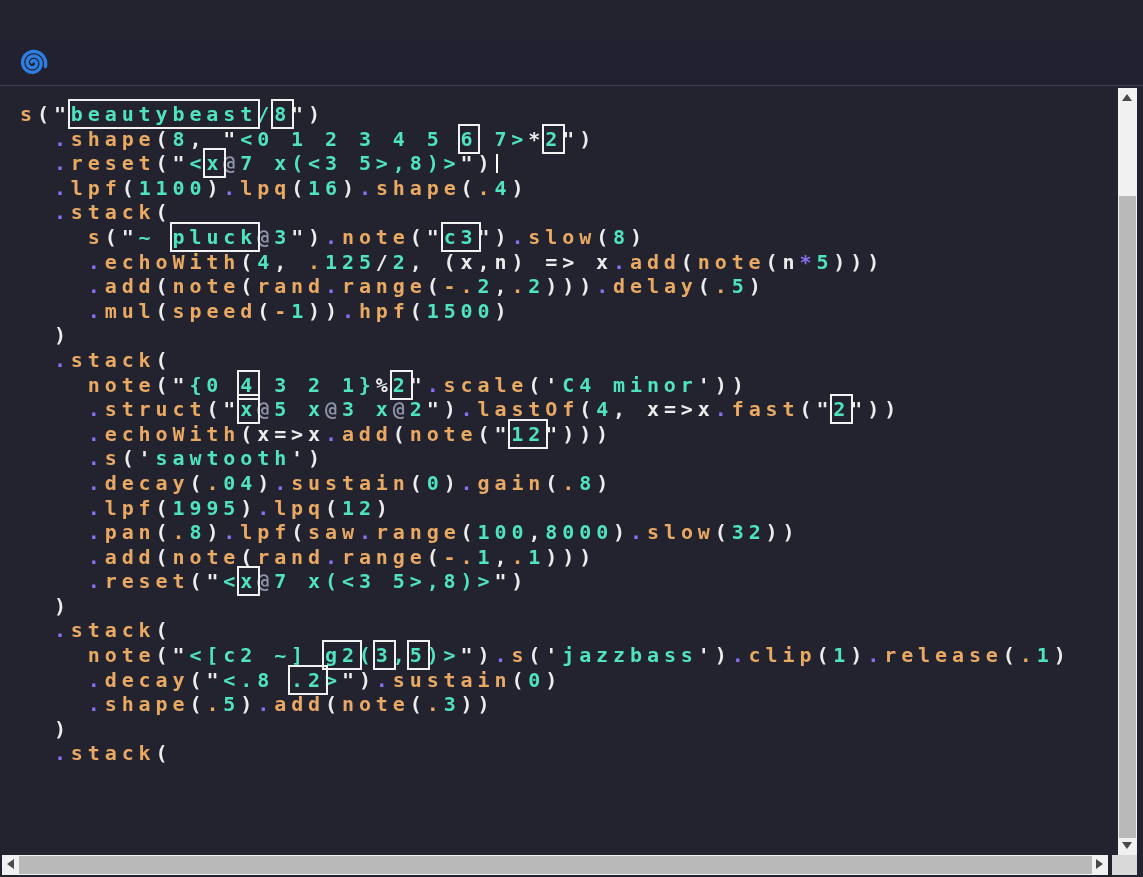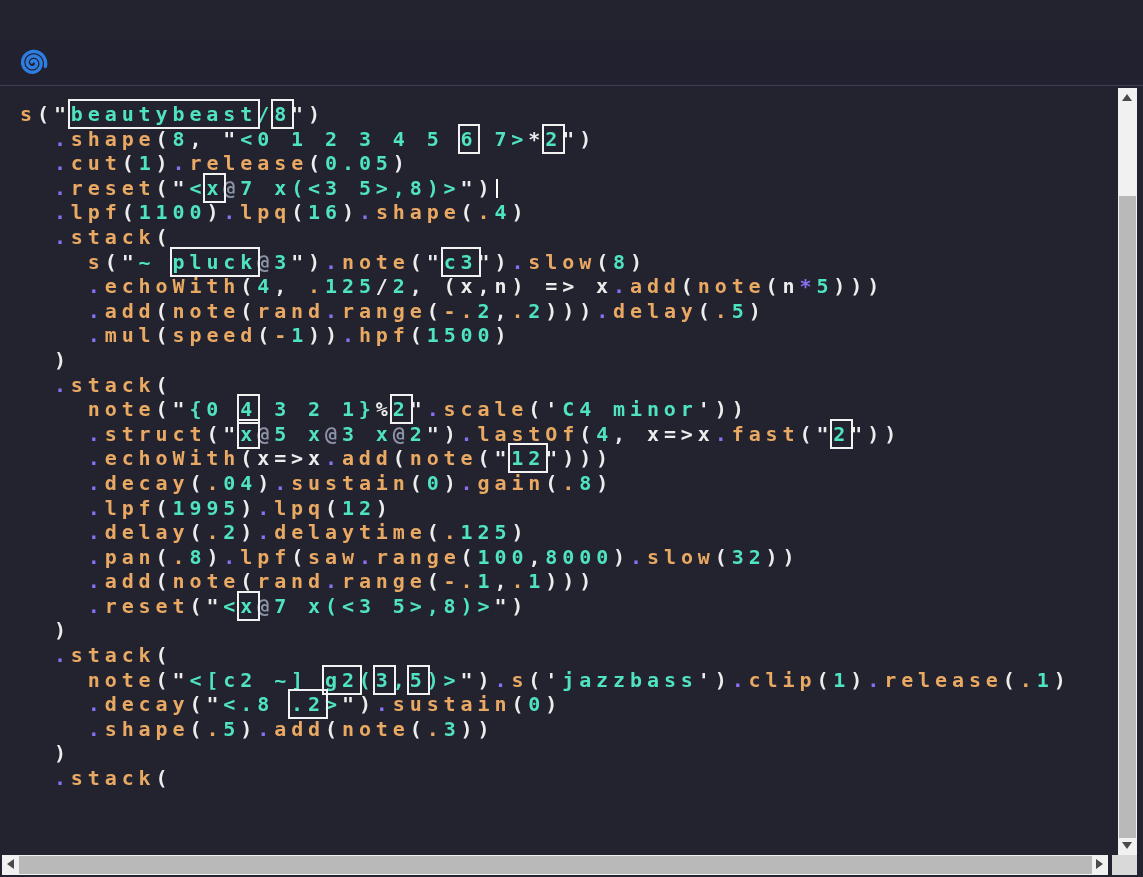--- a/index.html
+++ b/index.html
@@ -69,36 +69,35 @@
   <div class="toolbar">
     <svg class="logo" viewBox="0 0 32 32">
       <path id="spiral-path" fill="none" stroke="#2e7de0" stroke-width="3.6" stroke-linecap="round" d="M14.58 15.06L14.62 14.87L14.69 14.69L14.78 14.50L14.89 14.32L15.02 14.15L15.19 13.99L15.37 13.84L15.57 13.71L15.80 13.60L16.04 13.52L16.29 13.46L16.56 13.42L16.84 13.42L17.13 13.44L17.41 13.50L17.70 13.59L17.99 13.71L18.26 13.87L18.52 14.06L18.77 14.28L19.00 14.53L19.20 14.81L19.38 15.12L19.53 15.45L19.65 15.80L19.73 16.16L19.77 16.55L19.77 16.94L19.73 17.34L19.65 17.74L19.52 18.13L19.36 18.52L19.15 18.90L18.89 19.25L18.60 19.59L18.27 19.90L17.90 20.18L17.50 20.42L17.07 20.62L16.61 20.78L16.13 20.90L15.63 20.96L15.13 20.98L14.61 20.94L14.10 20.85L13.59 20.71L13.09 20.51L12.60 20.26L12.14 19.95L11.71 19.60L11.30 19.19L10.94 18.75L10.62 18.26L10.35 17.73L10.12 17.17L9.96 16.59L9.85 15.98L9.81 15.36L9.83 14.73L9.91 14.10L10.06 13.47L10.27 12.85L10.55 12.25L10.89 11.67L11.29 11.13L11.76 10.62L12.27 10.16L12.84 9.75L13.45 9.39L14.10 9.09L14.79 8.86L15.50 8.70L16.24 8.61L16.98 8.59L17.74 8.65L18.49 8.79L19.23 9.00L19.95 9.29L20.64 9.65L21.31 10.09L21.93 10.60L22.50 11.17L23.02 11.80L23.47 12.49L23.86 13.23L24.17 14.01L24.41 14.82L24.56 15.67L24.63 16.53L24.61 17.40L24.50 18.27L24.31 19.14L24.02 19.98L23.65 20.81L23.19 21.59L22.65 22.34L22.04 23.03L21.35 23.66L20.60 24.23L19.79 24.72L18.92 25.12L18.01 25.45L17.07 25.68L16.10 25.81L15.11 25.85L14.11 25.79L13.12 25.63L12.15 25.36L11.20 25.00L10.28 24.54L9.40 23.99L8.58 23.34L7.83 22.62L7.14 21.81L6.54 20.93L6.02 19.99L5.60 19.00L5.27 17.96L5.05 16.88L4.94 15.78L4.94 14.67L5.05 13.56L5.28 12.45L5.61 11.37L6.06 10.31L6.61 9.31L7.27 8.35L8.02 7.46L8.87 6.64L9.80 5.91L10.80 5.27L11.87 4.73L13.00 4.30L14.17 3.98L15.37 3.78L16.60 3.70L17.83 3.75L19.07 3.92L20.29 4.21L21.48 4.63L22.62 5.16L23.72 5.82L24.75 6.58L25.71 7.45L26.57 8.42L27.35 9.47L28.01 10.61L28.56 11.81L29.00 13.06L29.30 14.37L29.48 15.70L29.52 17.05L29.42 18.41L29.19 19.76"></path>
     </svg>
   </div>
 
   <div class="editor">
     <div class="code" id="code">
         <div class="line"><span></span><span class="tok-o">s</span><span class="tok-w">("</span><span class="tok-g boxed">beautybeast</span><span class="tok-g">/</span><span class="tok-g boxed">8</span><span class="tok-w">")</span></div>
         <div class="line"><span>  </span><span class="tok-v">.</span><span class="tok-o">shape</span><span class="tok-w">(</span><span class="tok-g">8</span><span class="tok-w">, "</span><span class="tok-g">&lt;0 1 2 3 4 5 </span><span class="tok-g boxed">6</span><span class="tok-g"> 7&gt;</span><span class="tok-w">*</span><span class="tok-g boxed">2</span><span class="tok-w">")</span></div>
-        <div class="line"><span>  </span><span class="tok-v">.</span><span class="tok-o">cut</span><span class="tok-w">(</span><span class="tok-g">1</span><span class="tok-w">)</span><span class="tok-v">.</span><span class="tok-o">release</span><span class="tok-w">(</span><span class="tok-g">0.05</span><span class="tok-w">)</span></div>
         <div class="line"><span>  </span><span class="tok-v">.</span><span class="tok-o">reset</span><span class="tok-w">("</span><span class="tok-g">&lt;</span><span class="tok-g boxed">x</span><span class="tok-a">@</span><span class="tok-g">7 x(&lt;3 5&gt;,8)&gt;</span><span class="tok-w">")</span><span class="cursor"></span></div>
         <div class="line"><span>  </span><span class="tok-v">.</span><span class="tok-o">lpf</span><span class="tok-w">(</span><span class="tok-g">1100</span><span class="tok-w">)</span><span class="tok-v">.</span><span class="tok-o">lpq</span><span class="tok-w">(</span><span class="tok-g">16</span><span class="tok-w">)</span><span class="tok-v">.</span><span class="tok-o">shape</span><span class="tok-w">(</span><span class="tok-o">.</span><span class="tok-g">4</span><span class="tok-w">)</span></div>
         <div class="line"><span>  </span><span class="tok-v">.</span><span class="tok-o">stack</span><span class="tok-w">(</span></div>
         <div class="line"><span>    </span><span class="tok-o">s</span><span class="tok-w">("</span><span class="tok-g">~ </span><span class="tok-g boxed">pluck</span><span class="tok-a">@</span><span class="tok-g">3</span><span class="tok-w">")</span><span class="tok-v">.</span><span class="tok-o">note</span><span class="tok-w">("</span><span class="tok-g boxed">c3</span><span class="tok-w">")</span><span class="tok-v">.</span><span class="tok-o">slow</span><span class="tok-w">(</span><span class="tok-g">8</span><span class="tok-w">)</span></div>
         <div class="line"><span>    </span><span class="tok-v">.</span><span class="tok-o">echoWith</span><span class="tok-w">(</span><span class="tok-g">4</span><span class="tok-w">, </span><span class="tok-o">.</span><span class="tok-g">125</span><span class="tok-w">/</span><span class="tok-g">2</span><span class="tok-w">, (x,n) =&gt; x</span><span class="tok-v">.</span><span class="tok-o">add</span><span class="tok-w">(</span><span class="tok-o">note</span><span class="tok-w">(</span><span class="tok-w">n</span><span class="tok-v">*</span><span class="tok-g">5</span><span class="tok-w">)))</span></div>
         <div class="line"><span>    </span><span class="tok-v">.</span><span class="tok-o">add</span><span class="tok-w">(</span><span class="tok-o">note</span><span class="tok-w">(</span><span class="tok-o">rand</span><span class="tok-v">.</span><span class="tok-o">range</span><span class="tok-w">(</span><span class="tok-o">-.</span><span class="tok-g">2</span><span class="tok-w">,</span><span class="tok-o">.</span><span class="tok-g">2</span><span class="tok-w">)))</span><span class="tok-v">.</span><span class="tok-o">delay</span><span class="tok-w">(</span><span class="tok-o">.</span><span class="tok-g">5</span><span class="tok-w">)</span></div>
         <div class="line"><span>    </span><span class="tok-v">.</span><span class="tok-o">mul</span><span class="tok-w">(</span><span class="tok-o">speed</span><span class="tok-w">(</span><span class="tok-o">-</span><span class="tok-g">1</span><span class="tok-w">))</span><span class="tok-v">.</span><span class="tok-o">hpf</span><span class="tok-w">(</span><span class="tok-g">1500</span><span class="tok-w">)</span></div>
         <div class="line"><span>  </span><span class="tok-w">)</span></div>
         <div class="line"><span>  </span><span class="tok-v">.</span><span class="tok-o">stack</span><span class="tok-w">(</span></div>
         <div class="line"><span>    </span><span class="tok-o">note</span><span class="tok-w">("</span><span class="tok-g">{0 </span><span class="tok-g boxed">4</span><span class="tok-g"> 3 2 1}</span><span class="tok-w">%</span><span class="tok-g boxed">2</span><span class="tok-w">"</span><span class="tok-v">.</span><span class="tok-o">scale</span><span class="tok-w">('</span><span class="tok-g">C4 minor</span><span class="tok-w">'))</span></div>
         <div class="line"><span>    </span><span class="tok-v">.</span><span class="tok-o">struct</span><span class="tok-w">("</span><span class="tok-g boxed">x</span><span class="tok-a">@</span><span class="tok-g">5 x</span><span class="tok-a">@</span><span class="tok-g">3 x</span><span class="tok-a">@</span><span class="tok-g">2</span><span class="tok-w">")</span><span class="tok-v">.</span><span class="tok-o">lastOf</span><span class="tok-w">(</span><span class="tok-g">4</span><span class="tok-w">, x=&gt;x</span><span class="tok-v">.</span><span class="tok-o">fast</span><span class="tok-w">("</span><span class="tok-g boxed">2</span><span class="tok-w">"))</span></div>
         <div class="line"><span>    </span><span class="tok-v">.</span><span class="tok-o">echoWith</span><span class="tok-w">(x=&gt;x</span><span class="tok-v">.</span><span class="tok-o">add</span><span class="tok-w">(</span><span class="tok-o">note</span><span class="tok-w">("</span><span class="tok-g boxed">12</span><span class="tok-w">")))</span></div>
+        <div class="line"><span>    </span><span class="tok-v">.</span><span class="tok-o">s</span><span class="tok-w">('</span><span class="tok-g">sawtooth</span><span class="tok-w">')</span></div>
         <div class="line"><span>    </span><span class="tok-v">.</span><span class="tok-o">decay</span><span class="tok-w">(</span><span class="tok-o">.</span><span class="tok-g">04</span><span class="tok-w">)</span><span class="tok-v">.</span><span class="tok-o">sustain</span><span class="tok-w">(</span><span class="tok-g">0</span><span class="tok-w">)</span><span class="tok-v">.</span><span class="tok-o">gain</span><span class="tok-w">(</span><span class="tok-o">.</span><span class="tok-g">8</span><span class="tok-w">)</span></div>
         <div class="line"><span>    </span><span class="tok-v">.</span><span class="tok-o">lpf</span><span class="tok-w">(</span><span class="tok-g">1995</span><span class="tok-w">)</span><span class="tok-v">.</span><span class="tok-o">lpq</span><span class="tok-w">(</span><span class="tok-g">12</span><span class="tok-w">)</span></div>
-        <div class="line"><span>    </span><span class="tok-v">.</span><span class="tok-o">delay</span><span class="tok-w">(</span><span class="tok-o">.</span><span class="tok-g">2</span><span class="tok-w">)</span><span class="tok-v">.</span><span class="tok-o">delaytime</span><span class="tok-w">(</span><span class="tok-o">.</span><span class="tok-g">125</span><span class="tok-w">)</span></div>
         <div class="line"><span>    </span><span class="tok-v">.</span><span class="tok-o">pan</span><span class="tok-w">(</span><span class="tok-o">.</span><span class="tok-g">8</span><span class="tok-w">)</span><span class="tok-v">.</span><span class="tok-o">lpf</span><span class="tok-w">(</span><span class="tok-o">saw</span><span class="tok-v">.</span><span class="tok-o">range</span><span class="tok-w">(</span><span class="tok-g">100</span><span class="tok-w">,</span><span class="tok-g">8000</span><span class="tok-w">)</span><span class="tok-v">.</span><span class="tok-o">slow</span><span class="tok-w">(</span><span class="tok-g">32</span><span class="tok-w">))</span></div>
         <div class="line"><span>    </span><span class="tok-v">.</span><span class="tok-o">add</span><span class="tok-w">(</span><span class="tok-o">note</span><span class="tok-w">(</span><span class="tok-o">rand</span><span class="tok-v">.</span><span class="tok-o">range</span><span class="tok-w">(</span><span class="tok-o">-.</span><span class="tok-g">1</span><span class="tok-w">,</span><span class="tok-o">.</span><span class="tok-g">1</span><span class="tok-w">)))</span></div>
         <div class="line"><span>    </span><span class="tok-v">.</span><span class="tok-o">reset</span><span class="tok-w">("</span><span class="tok-g">&lt;</span><span class="tok-g boxed">x</span><span class="tok-a">@</span><span class="tok-g">7 x(&lt;3 5&gt;,8)&gt;</span><span class="tok-w">")</span></div>
         <div class="line"><span>  </span><span class="tok-w">)</span></div>
         <div class="line"><span>  </span><span class="tok-v">.</span><span class="tok-o">stack</span><span class="tok-w">(</span></div>
         <div class="line"><span>    </span><span class="tok-o">note</span><span class="tok-w">("</span><span class="tok-g">&lt;[c2 ~] </span><span class="tok-g boxed">g2</span><span class="tok-g">(</span><span class="tok-g boxed">3</span><span class="tok-g">,</span><span class="tok-g boxed">5</span><span class="tok-g">)&gt;</span><span class="tok-w">")</span><span class="tok-v">.</span><span class="tok-o">s</span><span class="tok-w">('</span><span class="tok-g">jazzbass</span><span class="tok-w">')</span><span class="tok-v">.</span><span class="tok-o">clip</span><span class="tok-w">(</span><span class="tok-g">1</span><span class="tok-w">)</span><span class="tok-v">.</span><span class="tok-o">release</span><span class="tok-w">(</span><span class="tok-o">.</span><span class="tok-g">1</span><span class="tok-w">)</span></div>
         <div class="line"><span>    </span><span class="tok-v">.</span><span class="tok-o">decay</span><span class="tok-w">("</span><span class="tok-g">&lt;.8 </span><span class="tok-g boxed">.2</span><span class="tok-g">&gt;</span><span class="tok-w">")</span><span class="tok-v">.</span><span class="tok-o">sustain</span><span class="tok-w">(</span><span class="tok-g">0</span><span class="tok-w">)</span></div>
         <div class="line"><span>    </span><span class="tok-v">.</span><span class="tok-o">shape</span><span class="tok-w">(</span><span class="tok-o">.</span><span class="tok-g">5</span><span class="tok-w">)</span><span class="tok-v">.</span><span class="tok-o">add</span><span class="tok-w">(</span><span class="tok-o">note</span><span class="tok-w">(</span><span class="tok-o">.</span><span class="tok-g">3</span><span class="tok-w">))</span></div>
         <div class="line"><span>  </span><span class="tok-w">)</span></div>
         <div class="line"><span>  </span><span class="tok-v">.</span><span class="tok-o">stack</span><span class="tok-w">(</span></div>

